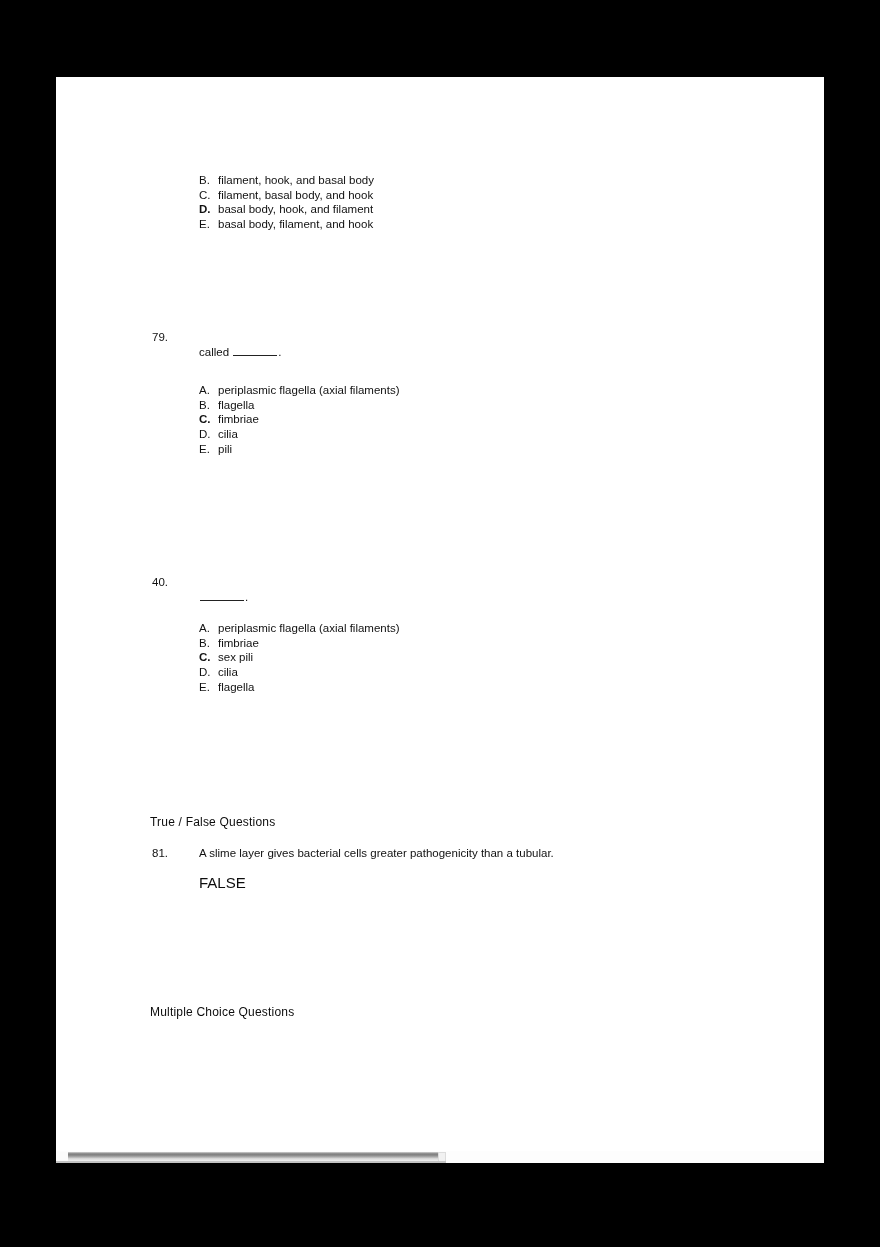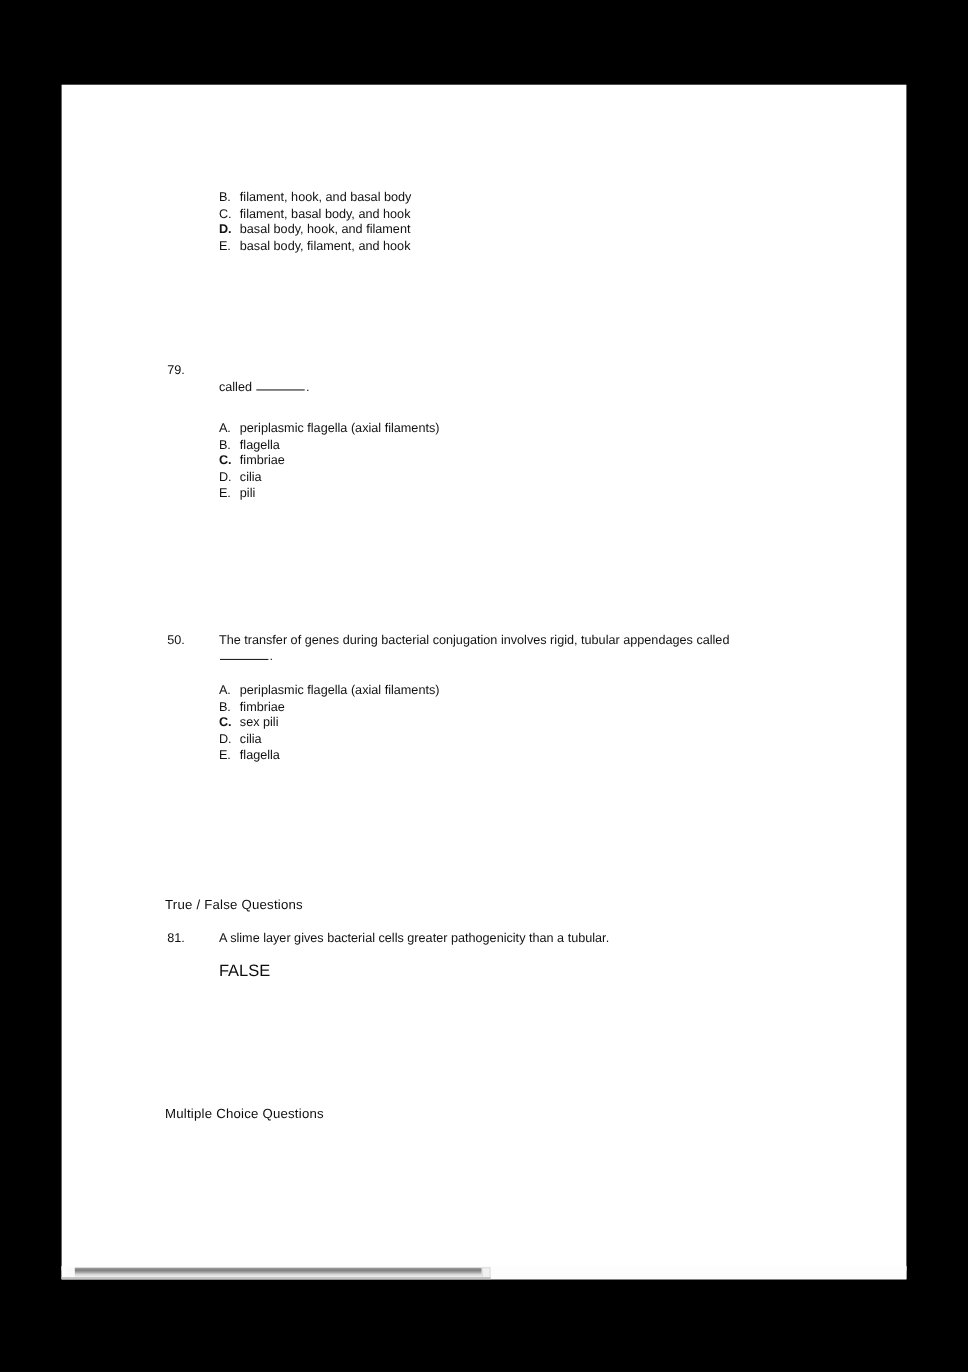--- a/index.html
+++ b/index.html
@@ -194,23 +194,23 @@
       </div>
       <div class="opt-list" id="opts-79" style="left:143px; top:306px;">
           <div class="opt-row"><span class="opt-letter">A.</span><span class="opt-text">periplasmic flagella (axial filaments)</span></div>
           <div class="opt-row"><span class="opt-letter">B.</span><span class="opt-text">flagella</span></div>
           <div class="opt-row"><span class="opt-letter correct">C.</span><span class="opt-text">fimbriae</span></div>
           <div class="opt-row"><span class="opt-letter">D.</span><span class="opt-text">cilia</span></div>
           <div class="opt-row"><span class="opt-letter">E.</span><span class="opt-text">pili</span></div>
         </div>
 
       <div class="qblock" style="left:96px; top:498px; width:580px;">
-        <div class="qnum">50.</div>
+        <div class="qnum">40.</div>
         <div class="qstem">
-          <span>The transfer of genes during bacterial conjugation involves rigid, tubular appendages called</span><br>
+          <br>
           <span></span><span class="blank"></span><span>.</span>
         </div>
       </div>
       <div class="opt-list" id="opts-80" style="left:143px; top:544px;">
           <div class="opt-row"><span class="opt-letter">A.</span><span class="opt-text">periplasmic flagella (axial filaments)</span></div>
           <div class="opt-row"><span class="opt-letter">B.</span><span class="opt-text">fimbriae</span></div>
           <div class="opt-row"><span class="opt-letter correct">C.</span><span class="opt-text">sex pili</span></div>
           <div class="opt-row"><span class="opt-letter">D.</span><span class="opt-text">cilia</span></div>
           <div class="opt-row"><span class="opt-letter">E.</span><span class="opt-text">flagella</span></div>
         </div>

